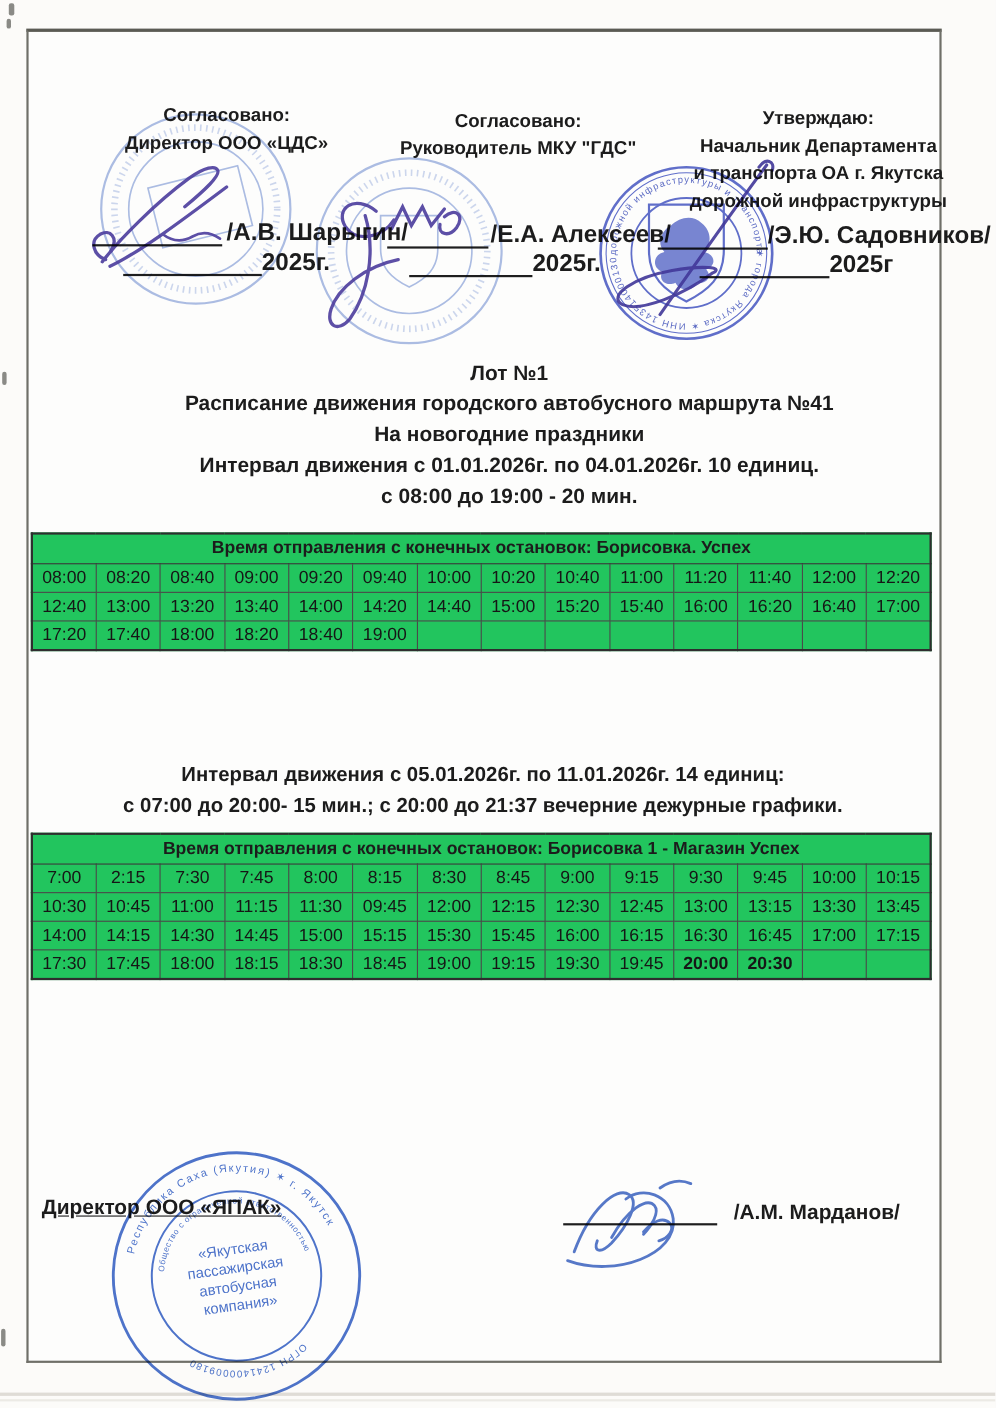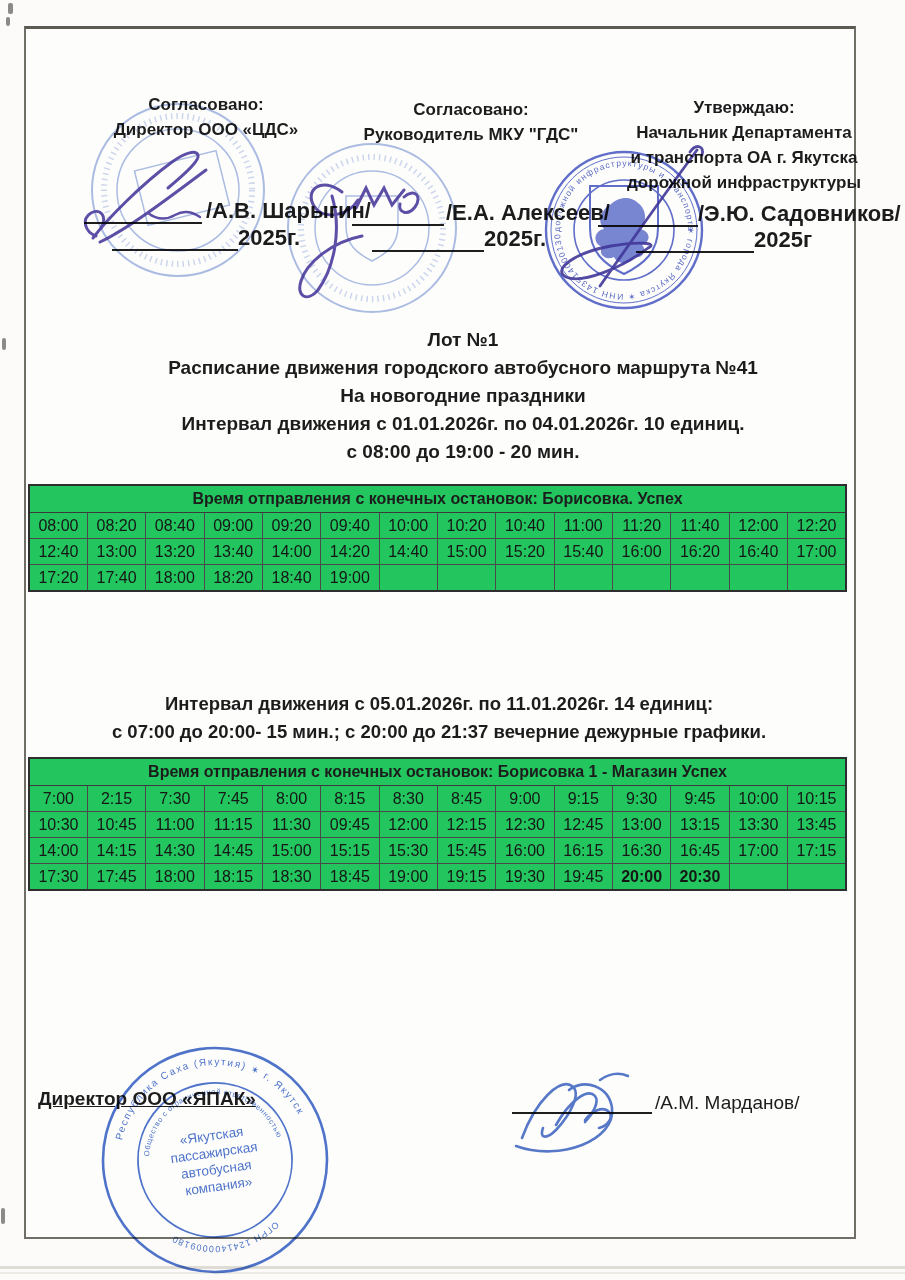--- a/index.html
+++ b/index.html
@@ -242,21 +242,21 @@
           <td class="bold">20:30</td>
           <td></td>
           <td></td>
         </tr>
       </tbody>
   </table>
 
   <div class="abs footer-director" style="left:38px;top:1088px;text-decoration:underline;">Директор ООО «ЯПАК»</div>
   <div class="abs sigrow footer-sigrow" style="left:512px;top:1092px;">
     <span class="sigline" style="width:140px;height:17px;"></span>
-    <span style="margin-left:3px;font-weight:normal;">/А.М. Марданов/</span>
+    <span style="margin-left:15px;font-weight:bold;">/А.М. Марданов/</span>
   </div>
 
   <svg id="overlay" class="abs" viewBox="0 0 905 1280" xmlns="http://www.w3.org/2000/svg">
     <defs>
       <path id="c-top" d="M 120 1160 A 95 95 0 0 1 310 1160"></path>
       <path id="c-bot" d="M 301 1160 A 86 86 0 0 1 129 1160"></path>
       <path id="c-in" d="M 149 1160 A 66 66 0 0 1 281 1160"></path>
       <path id="d-top" d="M 560 230 A 64 64 0 0 1 688 230"></path>
       <path id="d-bot" d="M 688 230 A 64 64 0 0 1 560 230"></path>
     </defs>

